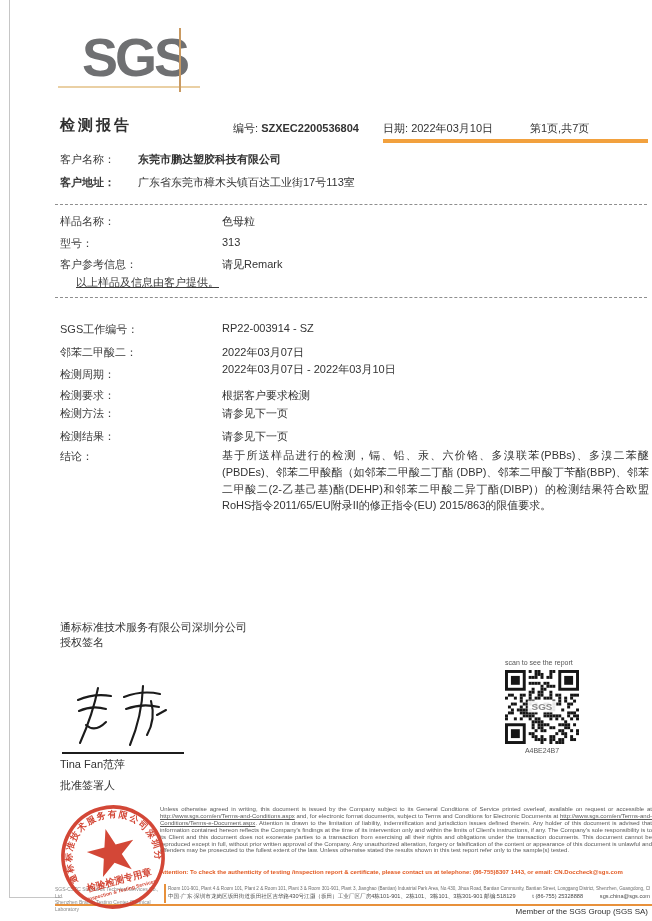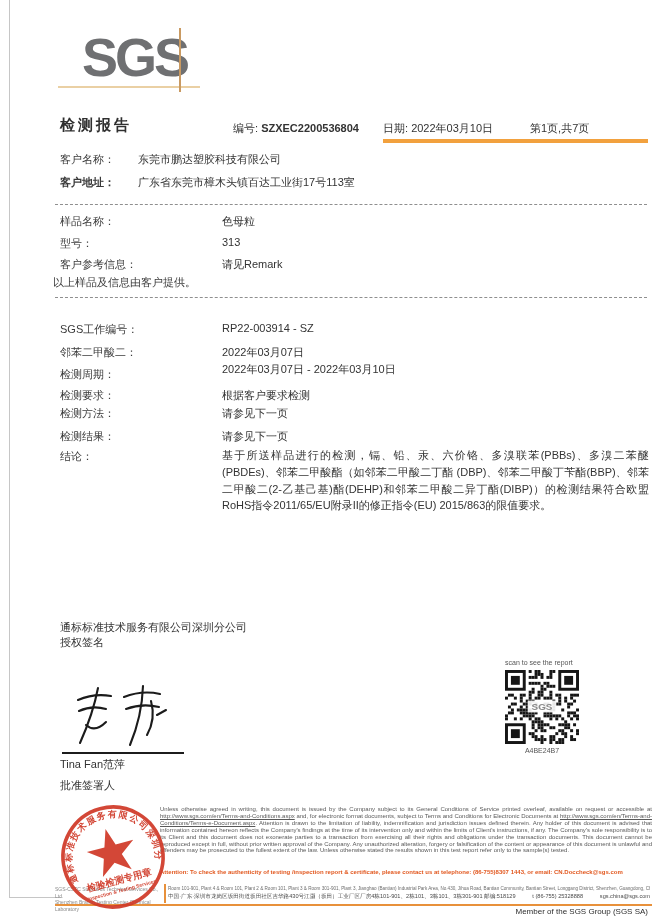--- a/index.html
+++ b/index.html
@@ -58,33 +58,33 @@
     <span style="font-weight:bold;">SZXEC2200536804</span>
   </div>
   <div class="abs hrow" style="left:383px;">
     <span>日期:</span>
     <span>2022年03月10日</span>
   </div>
   <div class="abs hrow" style="left:530px;">第1页,共7页</div>
   <div class="abs accent-bar"></div>
 
   <div class="abs lbl" style="left:60px;top:152px;">客户名称：</div>
-  <div class="abs val" style="left:138px;top:152px;">东莞市鹏达塑胶科技有限公司</div>
+  <div class="abs val" style="left:138px;top:152px;font-weight:bold;">东莞市鹏达塑胶科技有限公司</div>
   <div class="abs lbl" style="left:60px;top:175px;font-weight:bold;">客户地址：</div>
   <div class="abs val" style="left:138px;top:175px;">广东省东莞市樟木头镇百达工业街17号113室</div>
 
   <div class="abs dash" style="top:204px;"></div>
 
   <div class="abs lbl" style="left:60px;top:214px;">样品名称：</div>
   <div class="abs val" style="left:222px;top:214px;">色母粒</div>
   <div class="abs lbl" style="left:60px;top:236px;">型号：</div>
   <div class="abs val" style="left:222px;top:236px;">313</div>
   <div class="abs lbl" style="left:60px;top:257px;">客户参考信息：</div>
   <div class="abs val" style="left:222px;top:257px;">请见Remark</div>
-  <div class="abs lbl" style="left:53px;top:275px;">以上样品及信息由客户提供。</div>
+  <div class="abs lbl" style="left:76px;top:275px;text-decoration:underline;">以上样品及信息由客户提供。</div>
 
   <div class="abs dash" style="top:297px;"></div>
 
   <div class="abs lbl" style="left:60px;top:322px;">SGS工作编号：</div>
   <div class="abs val" style="left:222px;top:322px;">RP22-003914 - SZ</div>
   <div class="abs lbl" style="left:60px;top:345px;">邻苯二甲酸二：</div>
   <div class="abs val" style="left:222px;top:345px;">2022年03月07日</div>
   <div class="abs lbl" style="left:60px;top:367px;">检测周期：</div>
   <div class="abs val" style="left:222px;top:362px;">2022年03月07日 - 2022年03月10日</div>
   <div class="abs lbl" style="left:60px;top:388px;">检测要求：</div>

